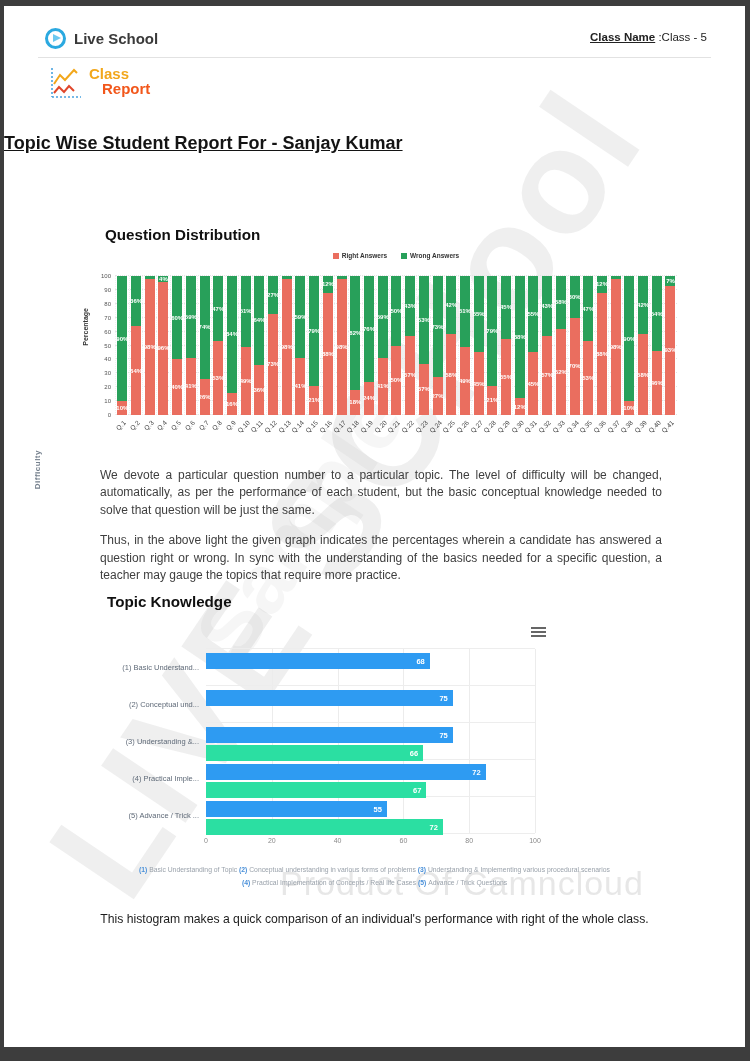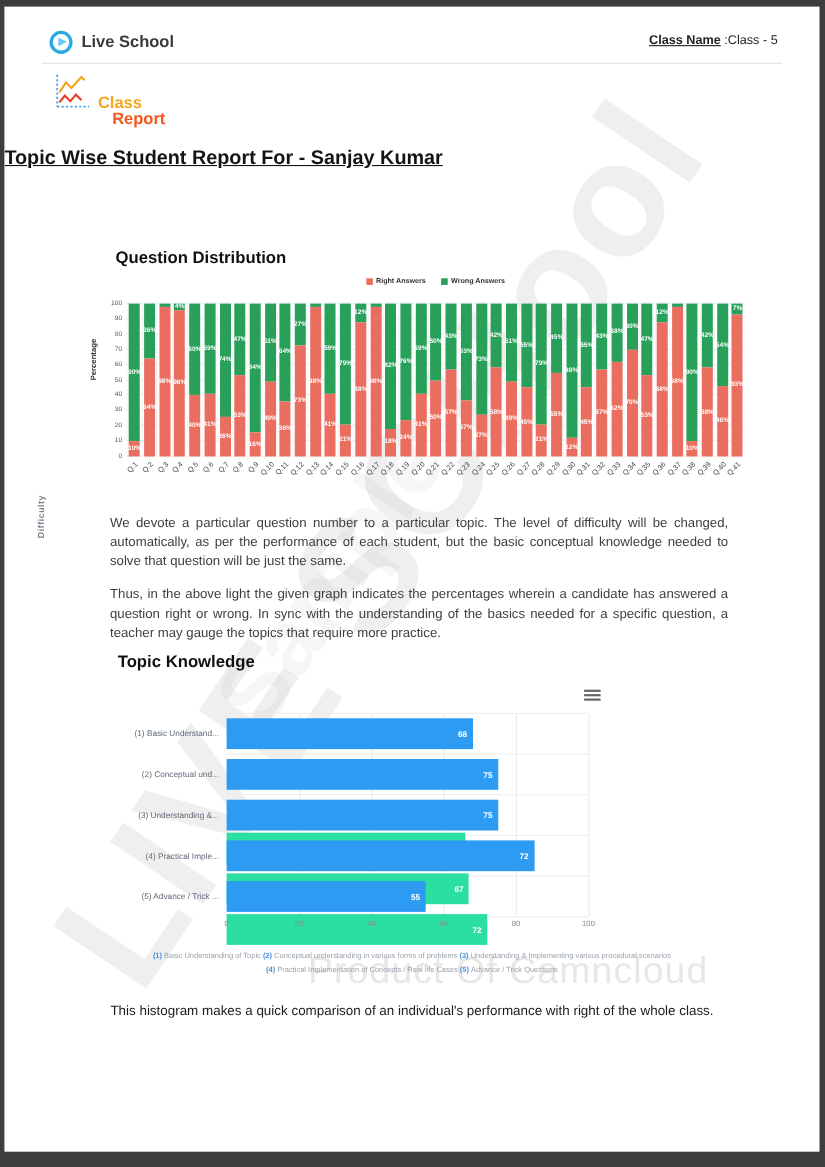--- a/index.html
+++ b/index.html
@@ -20,21 +20,21 @@
   .ls-icon { width:21px; height:21px; border-radius:50%; border:3px solid #2BA9E0; background:#fff; position:relative; }
   .ls-icon::after { content:""; position:absolute; left:5px; top:3px; border-left:8px solid #6CC9F0; border-top:4.5px solid transparent; border-bottom:4.5px solid transparent; }
   .brand { font-size:15px; font-weight:bold; color:#3a3a3a; }
   .hdr-right { right:38px; top:25px; font-size:11.5px; color:#222; }
   .hdr-right b { font-weight:bold;text-decoration:underline; }
   .hdr-rule { left:34px; right:34px; top:51px; border-top:1px solid #e2e2e2; height:0; }
 
   
   .logo { left:44px; top:60px; display:flex; gap:5px; align-items:flex-start; }
   .logo-text { font-size:15px; font-weight:bold; line-height:15px; }
-  .logo-l1 { color:#F2A71B;margin-top:20px; }
+  .logo-l1 { color:#F2A71B; }
   .logo-l2 { color:#F2571B; padding-left:13px; }
   .meta { left:595px; top:64px; font-size:11.8px; font-weight:bold; color:#101010; line-height:17.5px; }
 
   .title { left:0; right:0; top:127px; text-align:left; font-size:18px; font-weight:bold; color:#141414; text-decoration:underline; }
 
   
   .qd-head { left:101px; top:220px; font-size:15.2px; font-weight:bold; color:#101010; }
   .qd-chart { left:56px; top:242px; width:650px; height:200px; }
   .qd-legend { position:absolute; left:55px; width:562px; top:4px; display:flex; justify-content:center; gap:14px; }
   .leg-item { display:flex; align-items:center; gap:3px; font-size:6.5px; font-weight:600; color:#333; }
@@ -58,21 +58,21 @@
 
   
   .tk-head { left:103px; top:587px; font-size:15.2px; font-weight:bold; color:#101010; }
   .tk-chart { left:121px; top:612px; width:500px; height:262px; }
   .tk-menu { position:absolute; left:406px; top:9px; width:15px; cursor:pointer; }
   .tk-menu i { display:block; height:2px; background:#666; margin-bottom:2px; }
   .tk-plot { position:absolute; left:81px; top:30px; width:329px; height:185px; border-top:1px solid #ededed; }
   .tk-grid { position:absolute; top:0; bottom:0; width:1px; background:#ececec; }
   .tk-row { height:37px; border-bottom:1px solid #ededed; position:relative; padding-top:4px; }
   .tk-cat { position:absolute; right:calc(100% + 7px); top:50%; transform:translateY(-50%); width:100px; text-align:right; font-size:7.5px; color:#5f6a78; white-space:nowrap; }
-  .tk-bar { height:28px; margin-bottom:2px; display:flex; justify-content:flex-end; align-items:center; position:relative; }
+  .tk-bar { height:16px; margin-bottom:2px; display:flex; justify-content:flex-end; align-items:center; position:relative; }
   .tk-bar span { color:#fff; font-size:7.5px; font-weight:bold; padding-right:5px; }
   .tk-blue { background:#2E9BF2; }
   .tk-mint { background:#2BDFA2; }
   .tk-xticks { position:absolute; left:81px; top:219px; width:329px; height:12px; }
   .tk-xticks span { position:absolute; transform:translateX(-50%); font-size:7px; color:#8a8a8a; }
   .tk-legend { position:absolute; left:81px; width:329px; top:236px; display:flex; justify-content:center; gap:12px; }
   .tk-legend .leg-item { font-size:8.5px; color:#3c3c3c; font-weight:400; }
   .tk-legend .leg-sq { width:9px; height:9px; }
 
   .fn { left:40px; right:40px; text-align:center; font-size:6.8px; color:#9aa2ab; }

